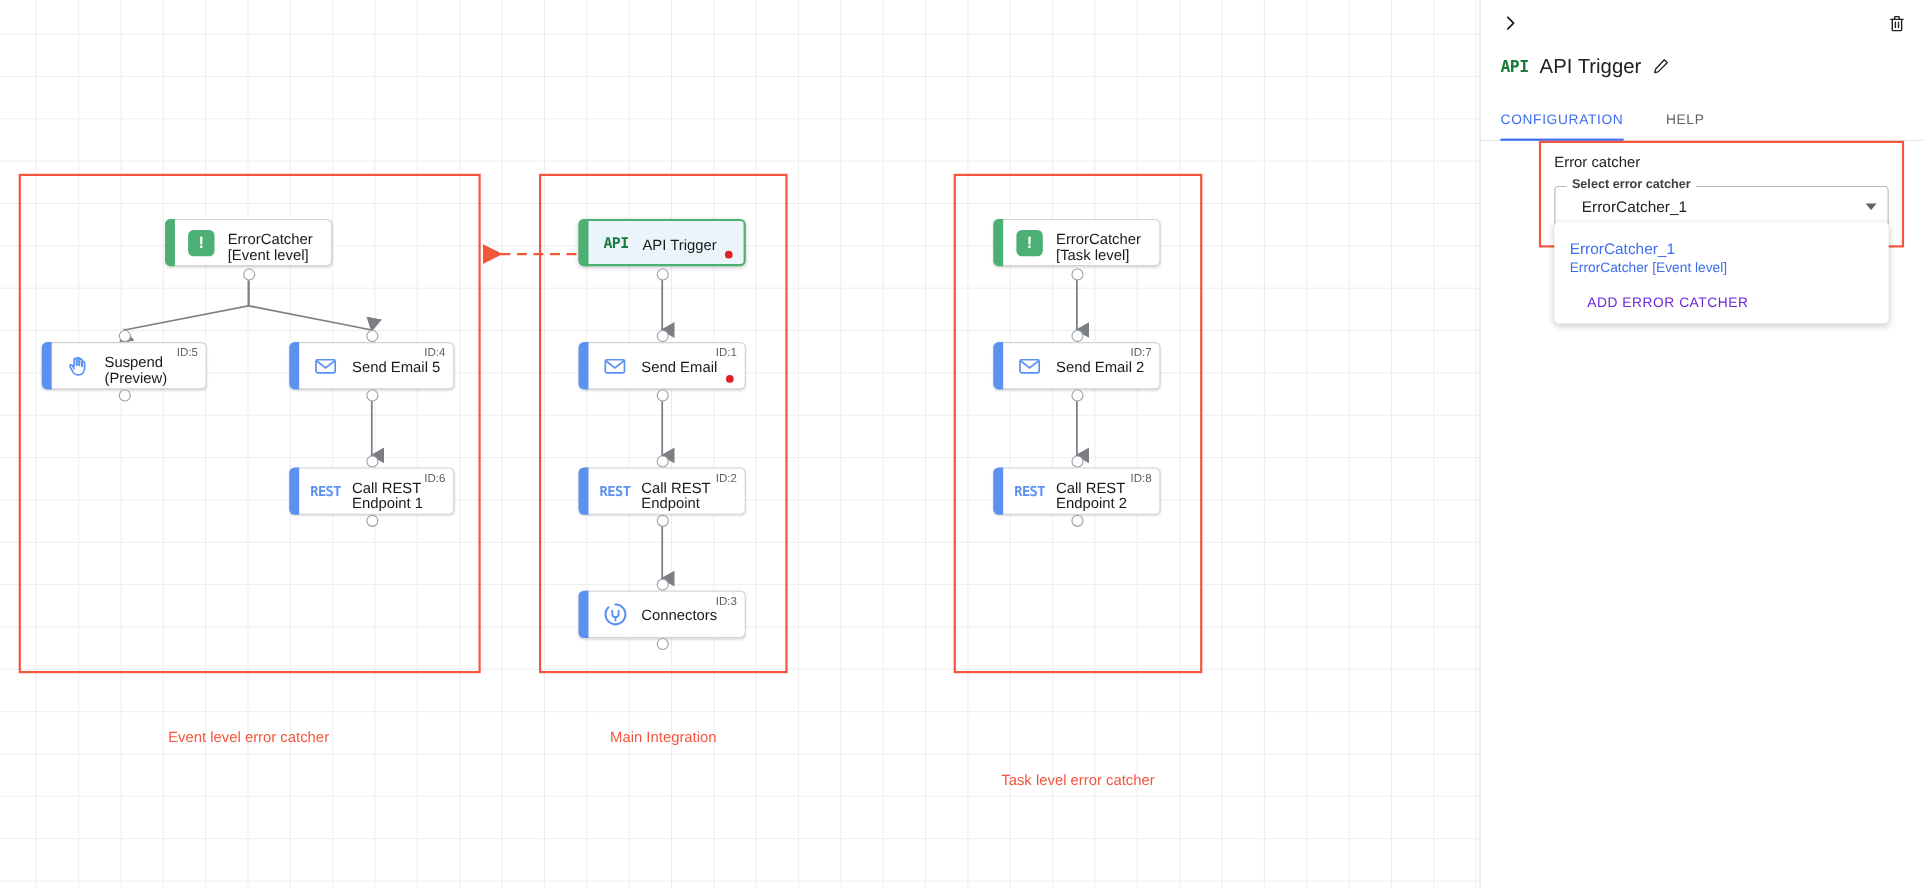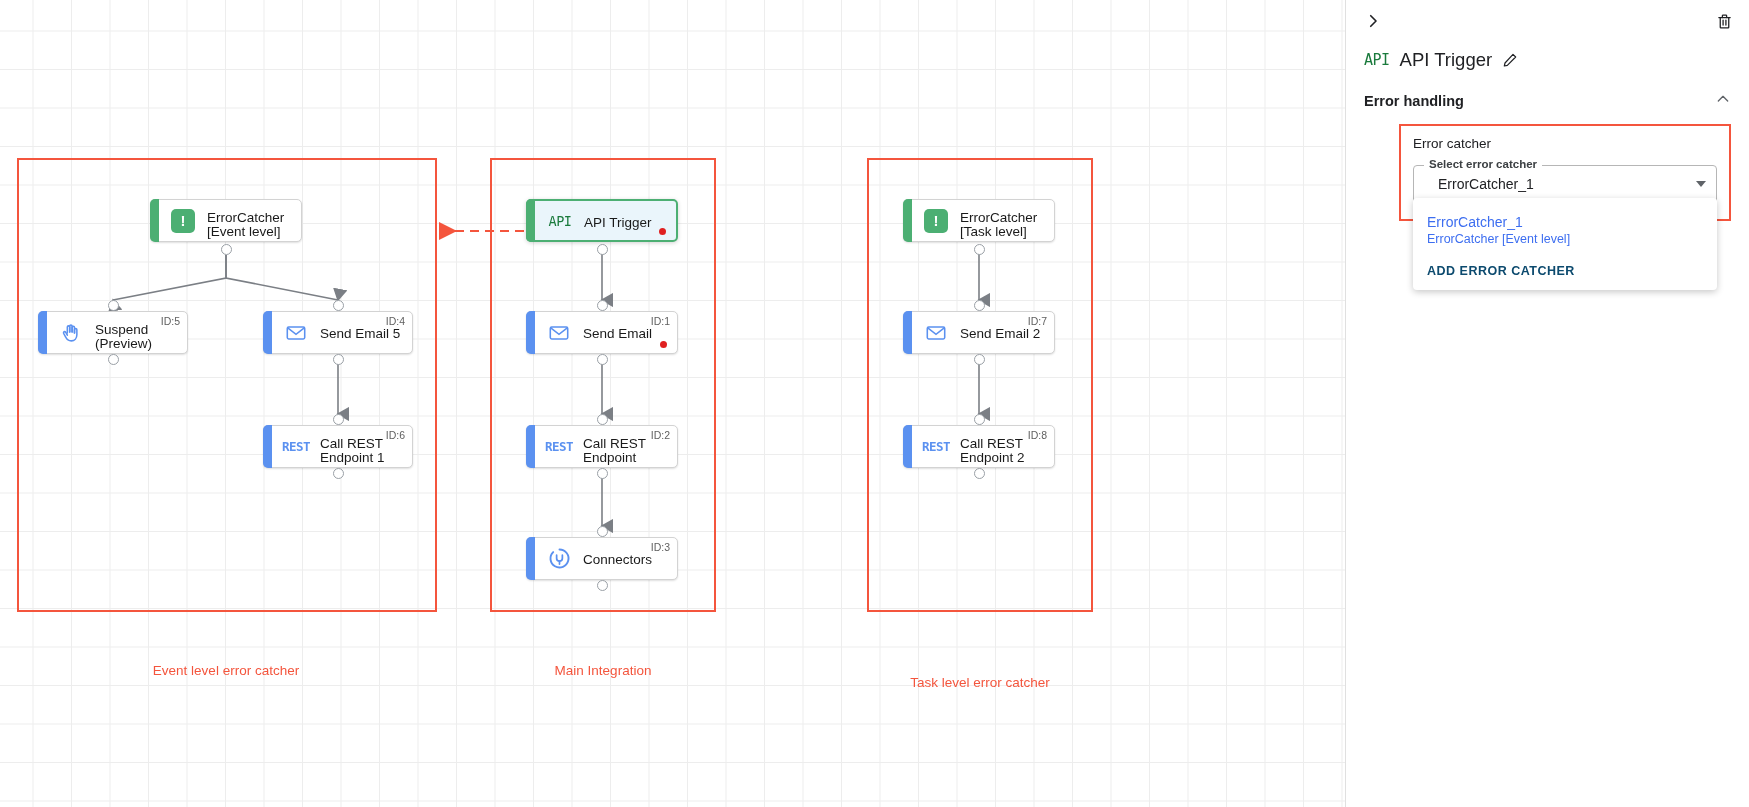--- a/index.html
+++ b/index.html
@@ -109,21 +109,21 @@
   .rest-icon {
     font-family: "DejaVu Sans Mono", monospace;
     font-size: 12.5px;
     font-weight: bold;
     color: #5b91f0;
     letter-spacing: -0.5px;
   }
   .api-icon {
     font-family: "DejaVu Sans Mono", monospace;
     font-size: 13.5px;
-    font-weight: normal;
+    font-weight: bold;
     color: #1a7a3c;
     letter-spacing: -0.5px;
   }
   .ec-icon {
     width: 24px; height: 24px;
     background: #4caf73;
     border-radius: 5px;
     display: flex; align-items: center; justify-content: center;
     color: #fff; font-size: 15px; font-weight: bold;
     line-height: 1;
@@ -271,26 +271,25 @@
   .dd-item {
     padding: 8px 14px;
     cursor: pointer;
   }
   .dd-item .dd-main { font-size: 14px; color: #202124; }
   .dd-item .dd-sub { font-size: 12.5px; color: #3c4043; margin-top: 2px; }
   .dd-item.sel .dd-main { color: #3d6ef0; font-weight: 400; }
   .dd-item.sel .dd-sub { color: #3d6ef0; }
   .dd-item.bold .dd-main { font-weight: bold; }
   .dd-action {
-    padding: 10px 14px 4px 14px;
+    padding: 10px 14px 4px 30px;
     font-size: 12.5px;
     letter-spacing: 0.5px;
-    color: #0c4a6e;
-    cursor: pointer;
-    font-weight: bold;
+    color: #6d28d9;
+    cursor: pointer;
   }
 </style>
 </head>
 <body>
 
 <div id="app">
 
   <div id="canvas">
 
     <svg id="edges">
@@ -318,21 +317,21 @@
       <path d="M524,231 L441,231" stroke="#f4553d" stroke-width="2" fill="none" stroke-dasharray="9,6" marker-end="url(#arrRed)"></path>
     </svg>
 
     <div class="group-frame" style="left:17px;top:158px;width:420px;height:454px;"></div>
     <div class="group-label" style="left:226px;top:663px;">Event level error catcher</div>
 
     <div class="group-frame" style="left:490px;top:158px;width:226px;height:454px;"></div>
     <div class="group-label" style="left:603px;top:663px;">Main Integration</div>
 
     <div class="group-frame" style="left:867px;top:158px;width:226px;height:454px;"></div>
-    <div class="group-label" style="left:980px;top:675px;">Task level error catcher</div>
+    <div class="group-label" style="left:980px;top:702px;">Task level error catcher</div>
 
     <div class="node green-accent" style="left:150px;top:199px;width:152px;">
       <span class="accent"></span>
       <span class="nicon">
         <span class="ec-icon">!</span>
       </span>
       <span class="nlabel" style="top:11px;">ErrorCatcher
 [Event level]</span>
     </div>
     <div class="port" style="left:220.5px;top:244px;"></div>
@@ -491,31 +490,27 @@
     <div id="panel-title-row">
       <span class="api-icon" style="font-size:15px;">API</span>
       <span class="ptitle">API Trigger</span>
       <span class="edit-btn">
         <svg width="16" height="16" viewBox="0 0 24 24" fill="none" stroke="#202124" stroke-width="1.8" stroke-linecap="round" stroke-linejoin="round">
           <path d="M16.5 3.5 L20.5 7.5 L8 20 L3.5 21 L4.5 16.5 Z"></path>
         </svg>
       </span>
     </div>
 
+    <div id="tabs">
+      <div class="tab active">CONFIGURATION</div>
+      <div class="tab">HELP</div>
+    </div>
 
 
     <div class="section" style="border-bottom:none;">
-      <div class="section-header">
-        <span class="stitle">Error handling</span>
-        <span>
-          <svg width="16" height="16" viewBox="0 0 24 24" fill="none" stroke="#5f6368" stroke-width="2" stroke-linecap="round" stroke-linejoin="round">
-            <path d="M5 15 L12 8 L19 15"></path>
-          </svg>
-        </span>
-      </div>
 
       <div class="err-box">
         <div class="ectitle">Error catcher</div>
 
         <div class="select-field">
           <span class="flegend">Select error catcher</span>
           <span class="svalue">ErrorCatcher_1</span>
           <span class="select-arrow"></span>
         </div>
 

